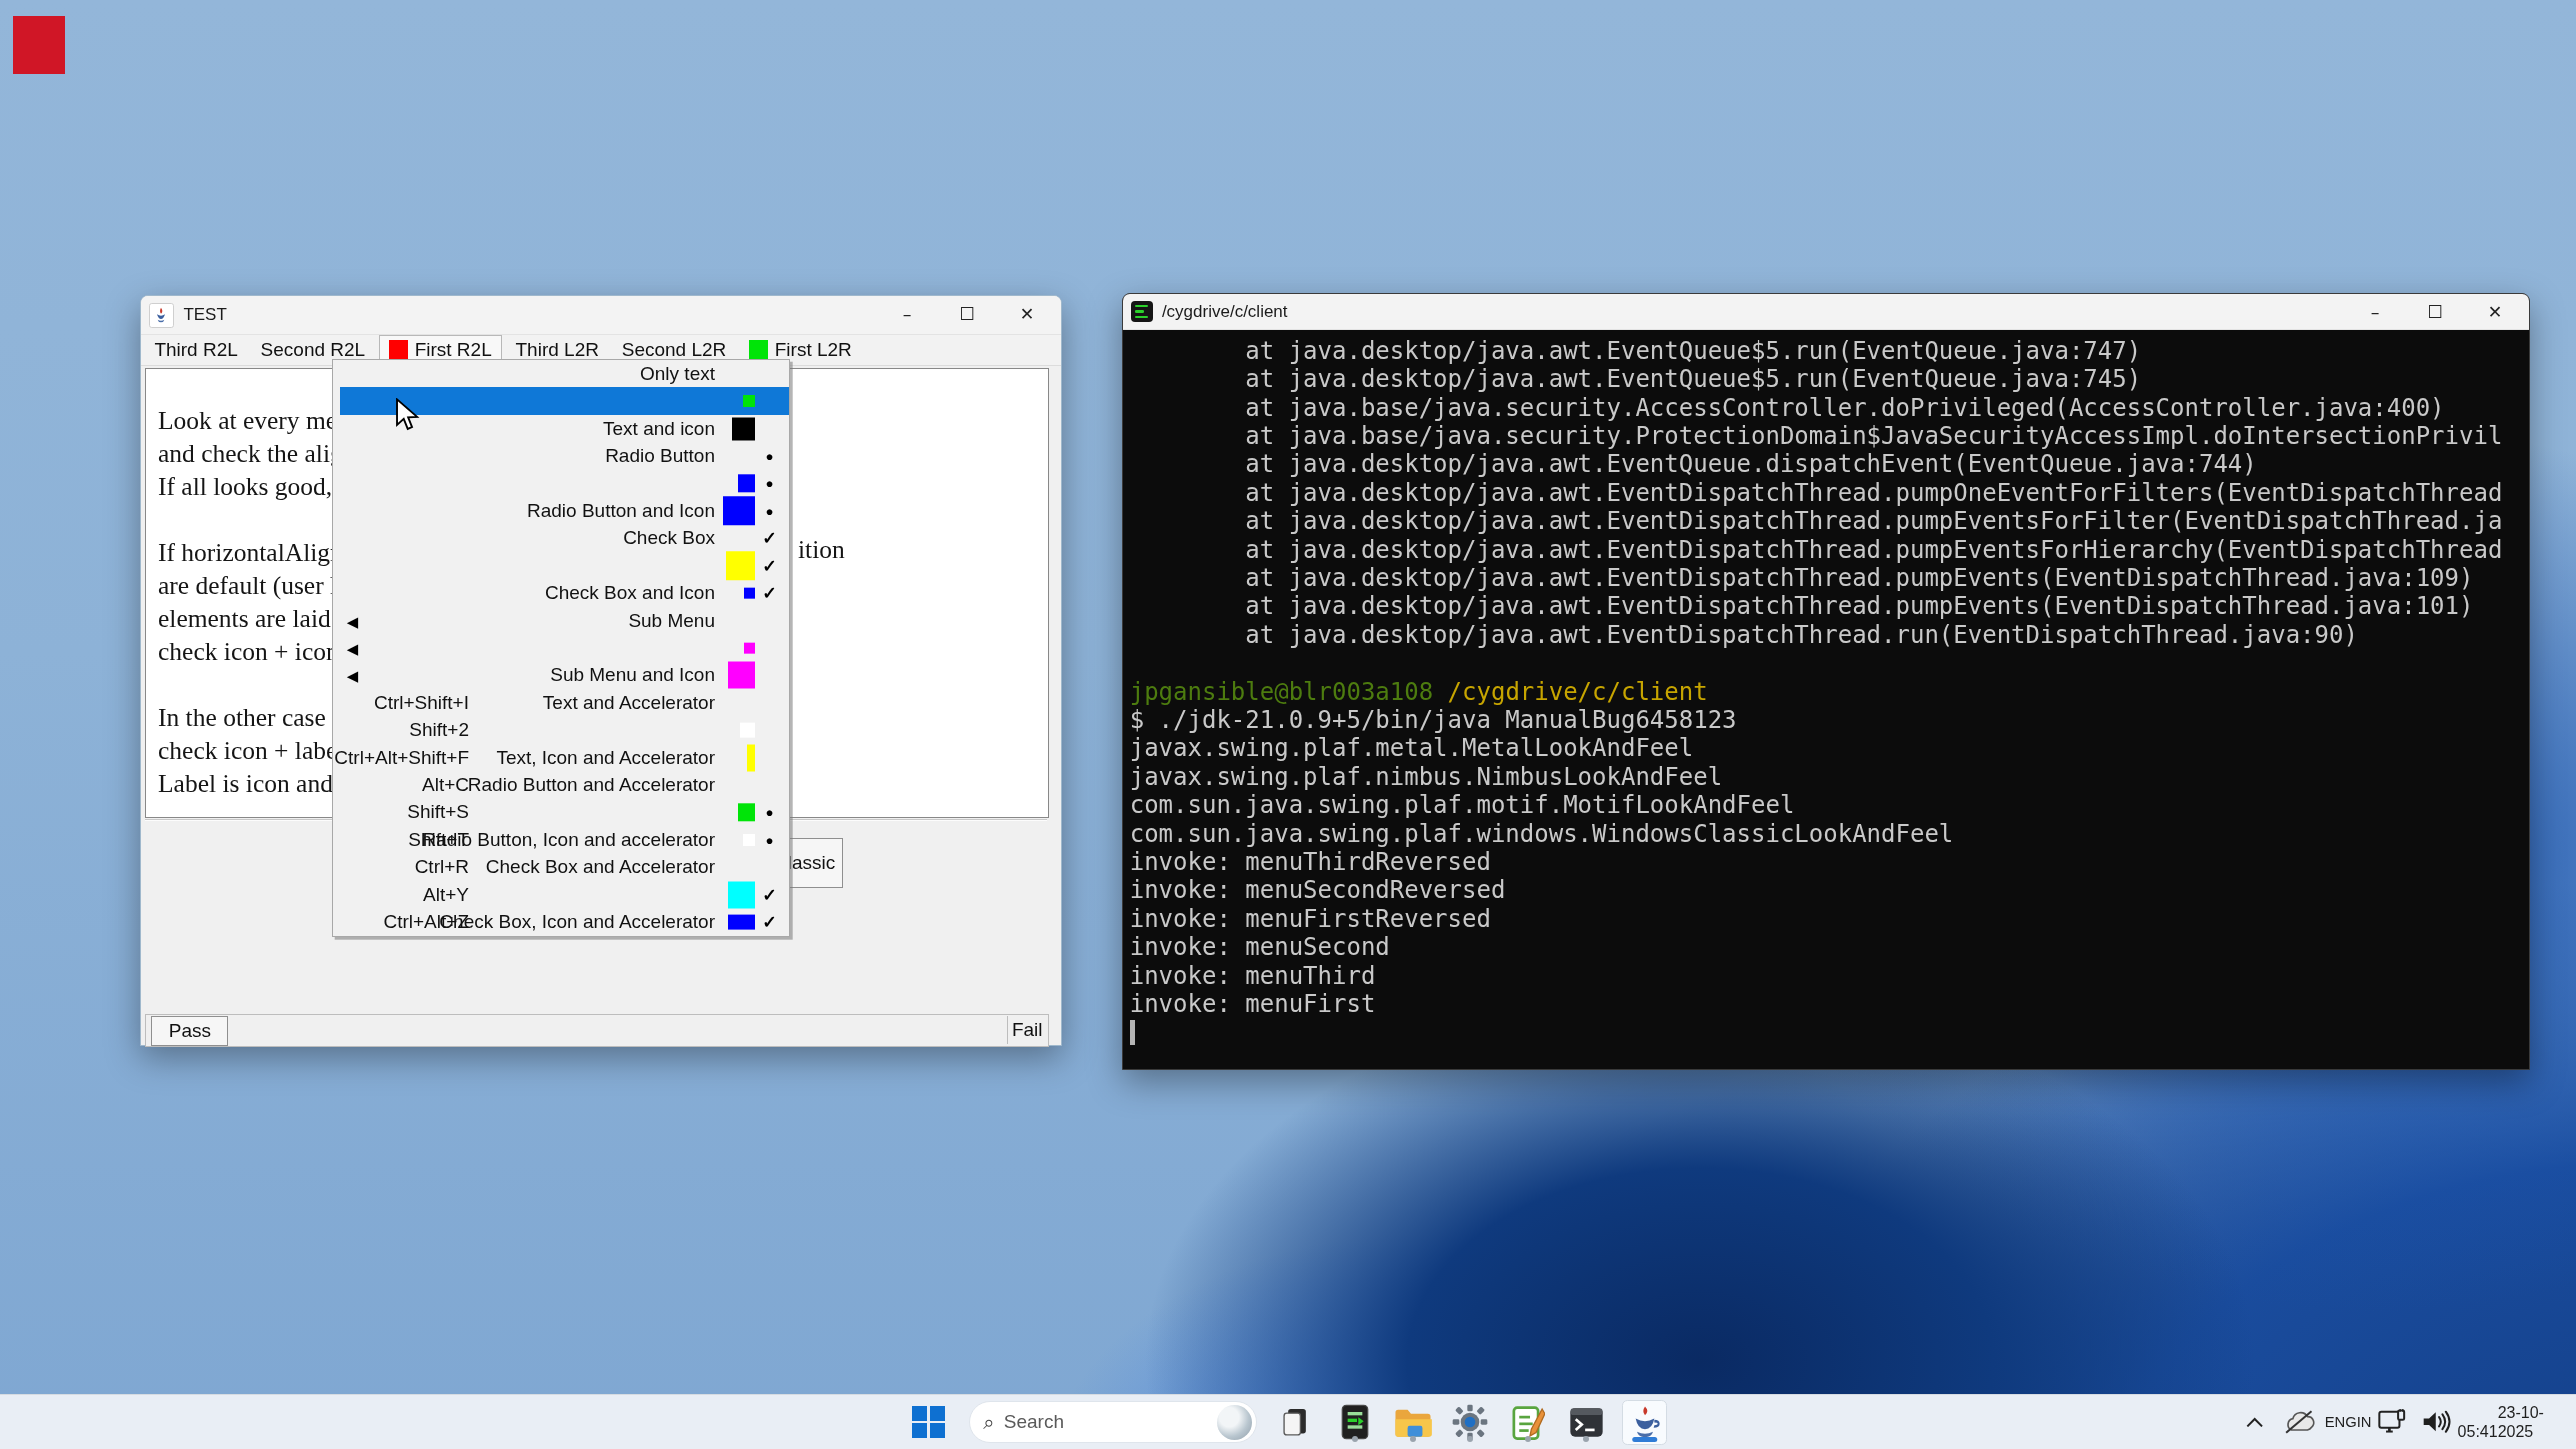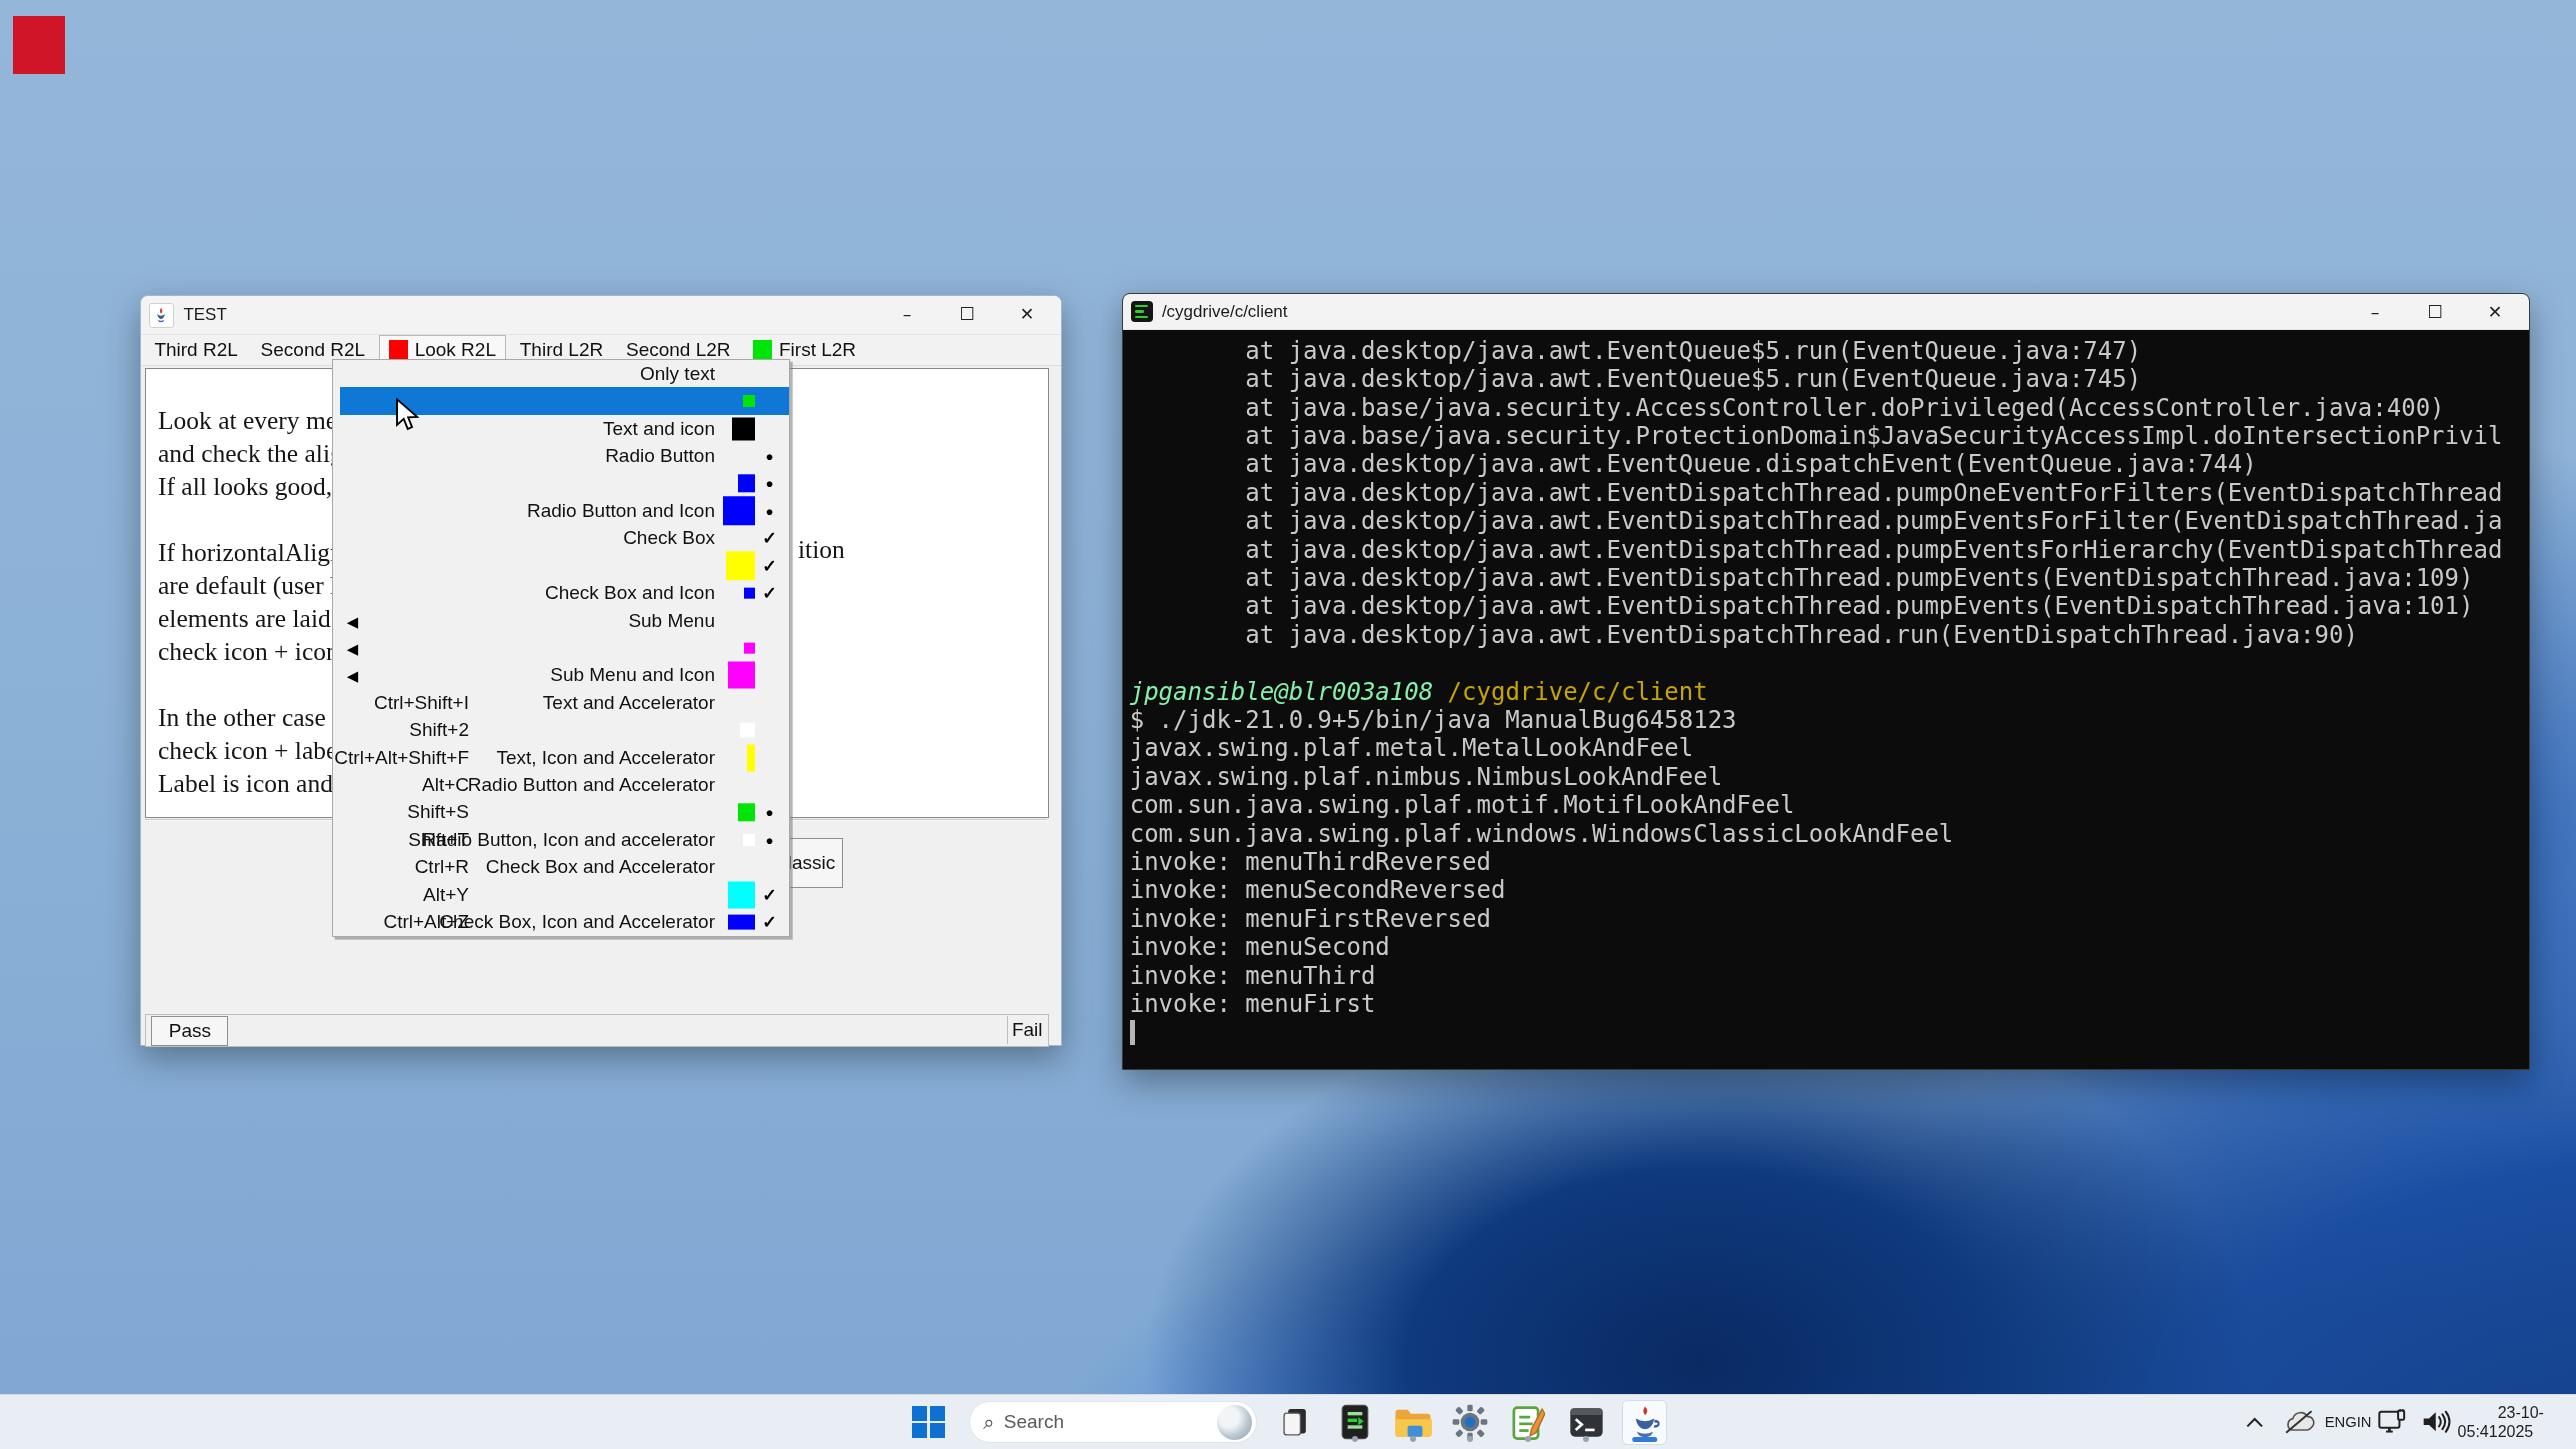--- a/index.html
+++ b/index.html
@@ -68,21 +68,21 @@
   #cursor{position:absolute;left:252px;top:102px;z-index:20;}
   
   #termwin{left:1122px;top:293px;width:1406px;height:775px;background:#0c0c0c;border:0.7px solid #3a3a3a;}
   #termwin .titlebar{height:35px;}
   .cyg-ico{width:21.5px;height:21.5px;margin-left:8px;border-radius:4px;background:#151515;position:relative;}
   .cyg-ico i{position:absolute;left:4px;background:#2bd12b;height:2.7px;border-radius:1.3px;}
   #termbody{position:absolute;left:0;top:36px;right:0;bottom:0;overflow:hidden;
     font-family:"DejaVu Sans Mono","Liberation Mono",monospace;font-size:24px;line-height:28.4px;
     color:#c9c9c9;padding:6.7px 0 0 6.7px;}
   .tl{white-space:pre;}
-  .tl .green{color:#86efac;font-style:italic;}
+  .tl .green{color:#4d7c0f;}
   .tl .yellow{color:#c7a500;}
   #term-cursor{width:5.4px;height:25.5px;background:#b5b5b5;margin-top:1.3px;}
   
   #taskbar{position:absolute;left:0;bottom:0;width:2576px;height:54px;background:#e9eef5;
     border-top:0.7px solid rgba(0,0,0,.08);}
   .tb-center{position:absolute;left:907px;top:0;height:54px;display:flex;align-items:center;gap:14.8px;}
   .tb-btn{position:relative;width:43px;height:43px;border-radius:5.4px;display:flex;align-items:center;justify-content:center;}
   .tb-btn .dot{position:absolute;bottom:1.3px;left:50%;transform:translateX(-50%);
     width:6px;height:6px;border-radius:50%;background:#9aa4ae;}
   .tb-btn.active{background:#f8fbfe;border:0.7px solid #d4dce4;}
@@ -127,21 +127,21 @@
 
   <div id="test-menubar">
         <div class="mb-item">
           <span>Third R2L</span>
         </div>
         <div class="mb-item">
           <span>Second R2L</span>
         </div>
         <div class="mb-item selected">
           <span class="mb-swatch" style="background: rgb(255, 0, 0);"></span>
-          <span>Look R2L</span>
+          <span>First R2L</span>
         </div>
         <div class="mb-item">
           <span>Third L2R</span>
         </div>
         <div class="mb-item">
           <span>Second L2R</span>
         </div>
         <div class="mb-item">
           <span class="mb-swatch" style="background: rgb(0, 228, 8);"></span>
           <span>First L2R</span>

